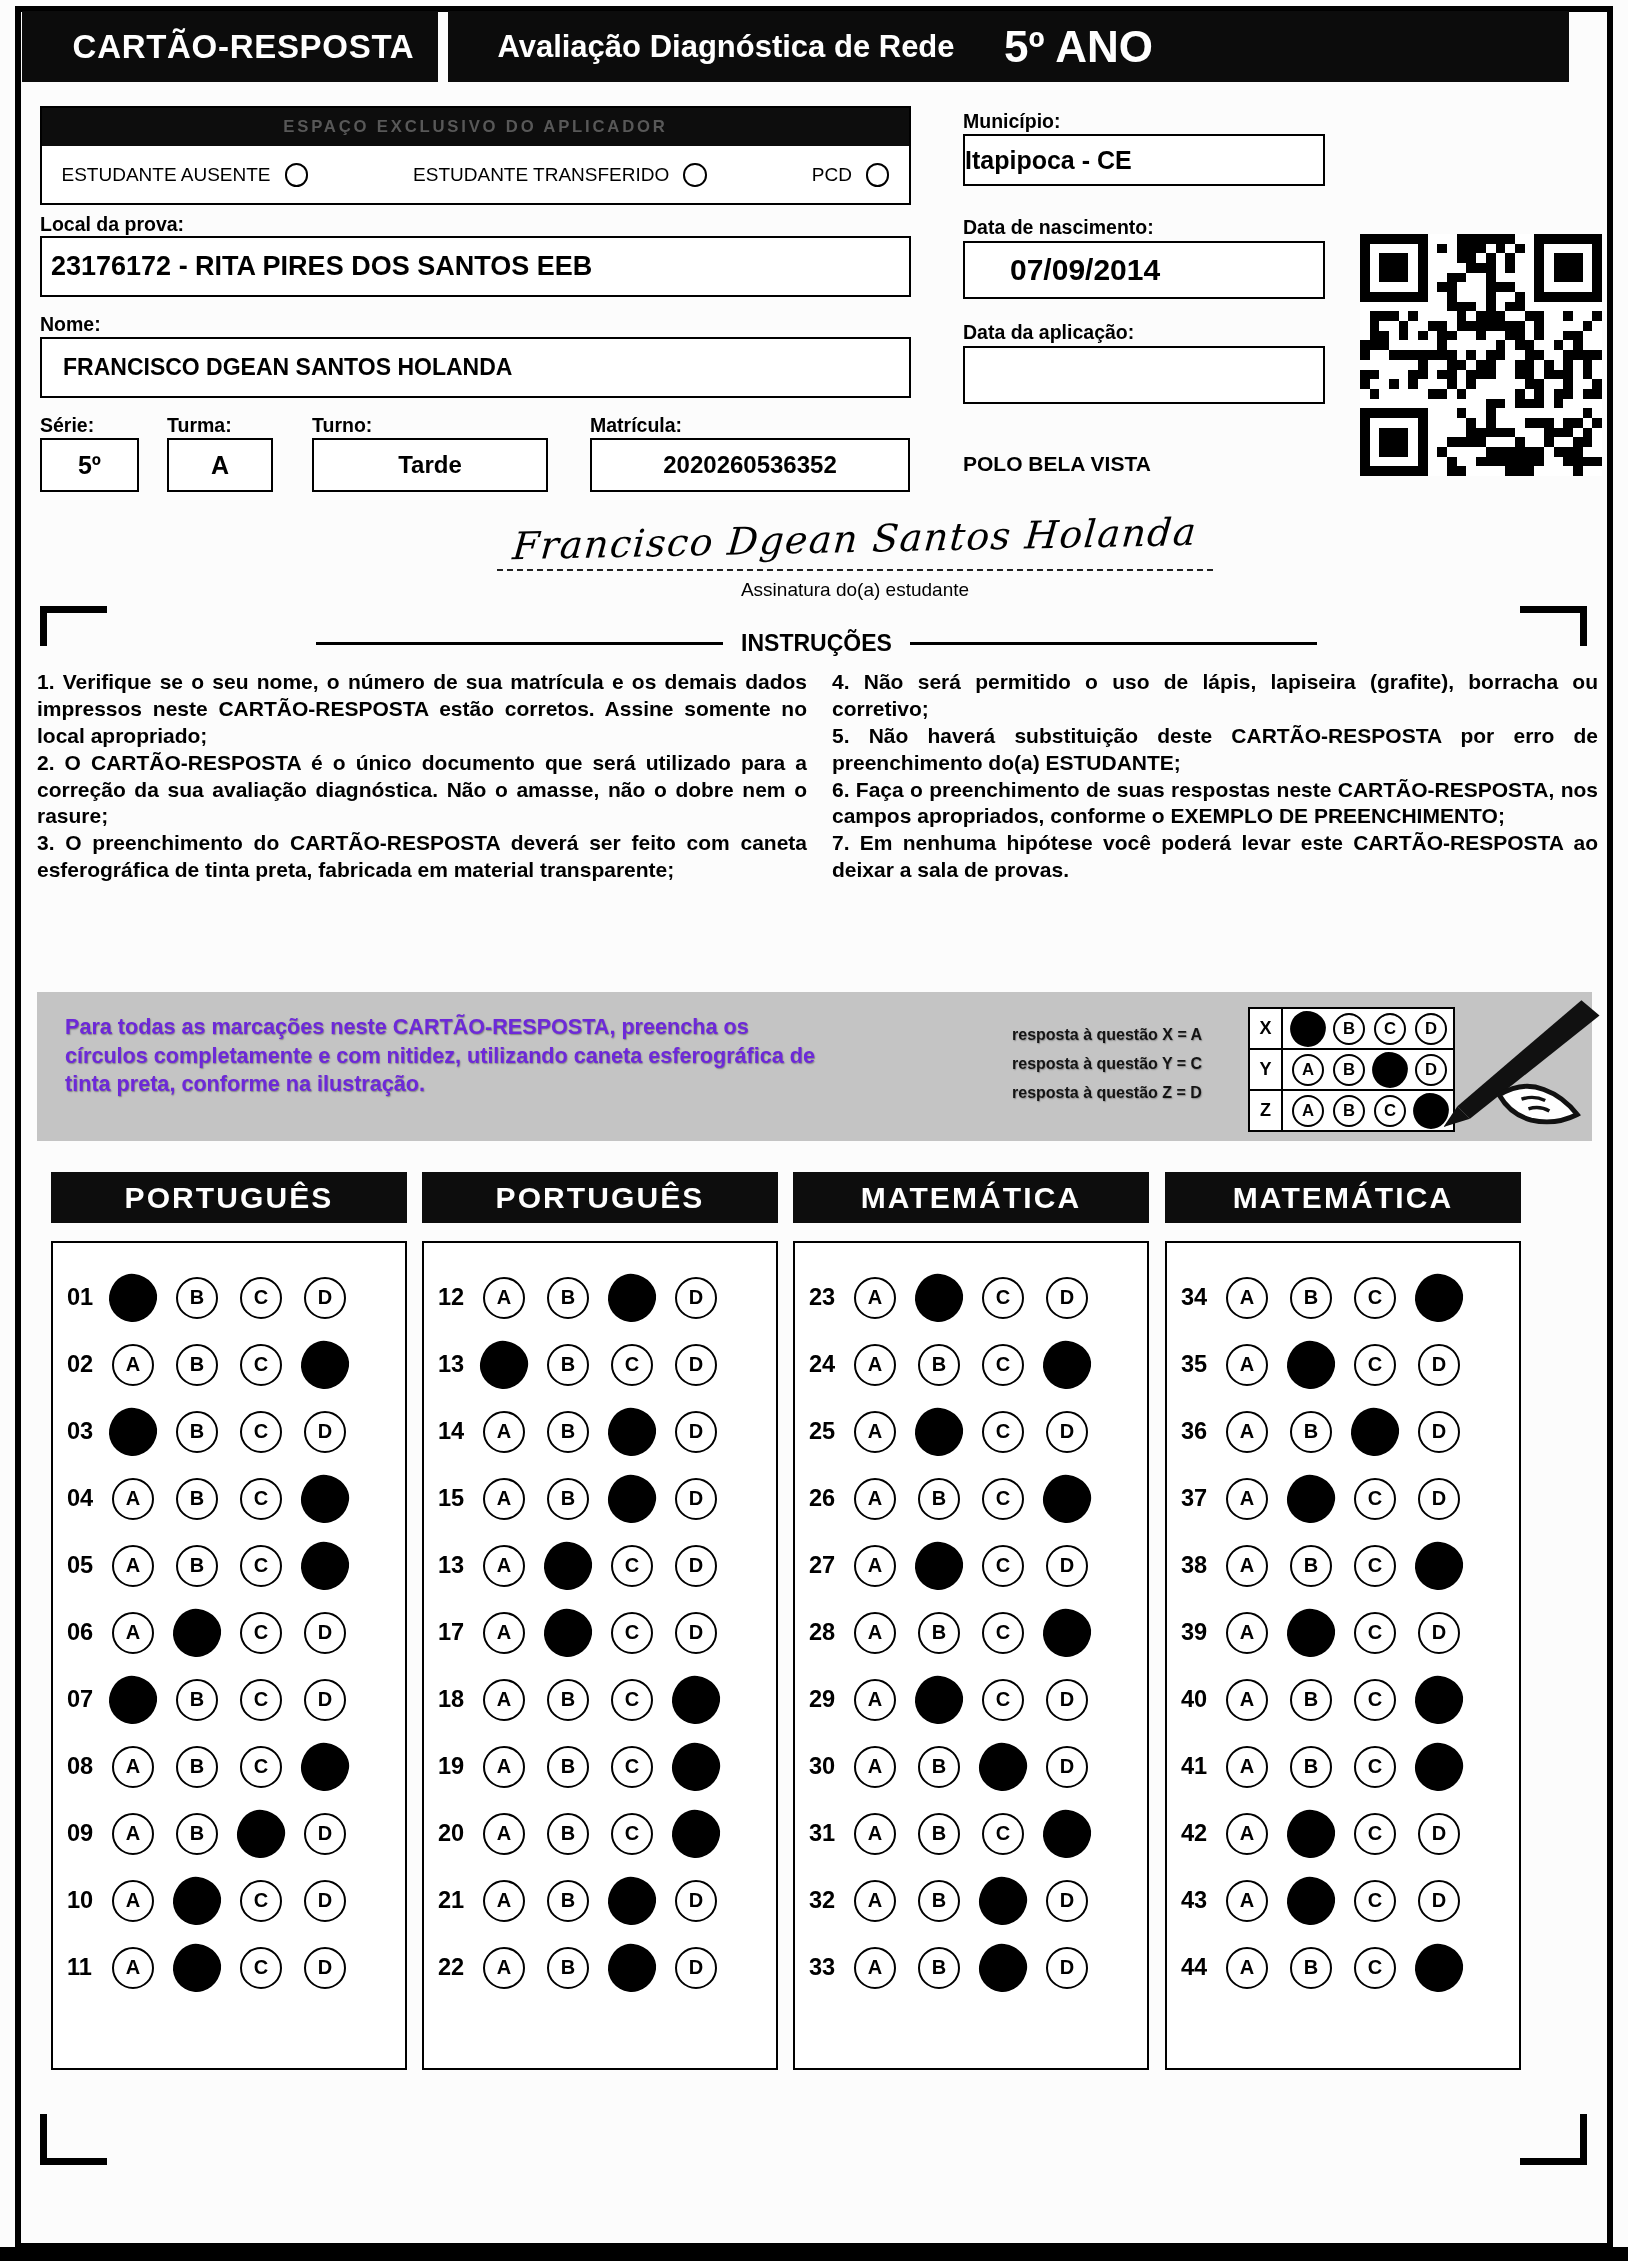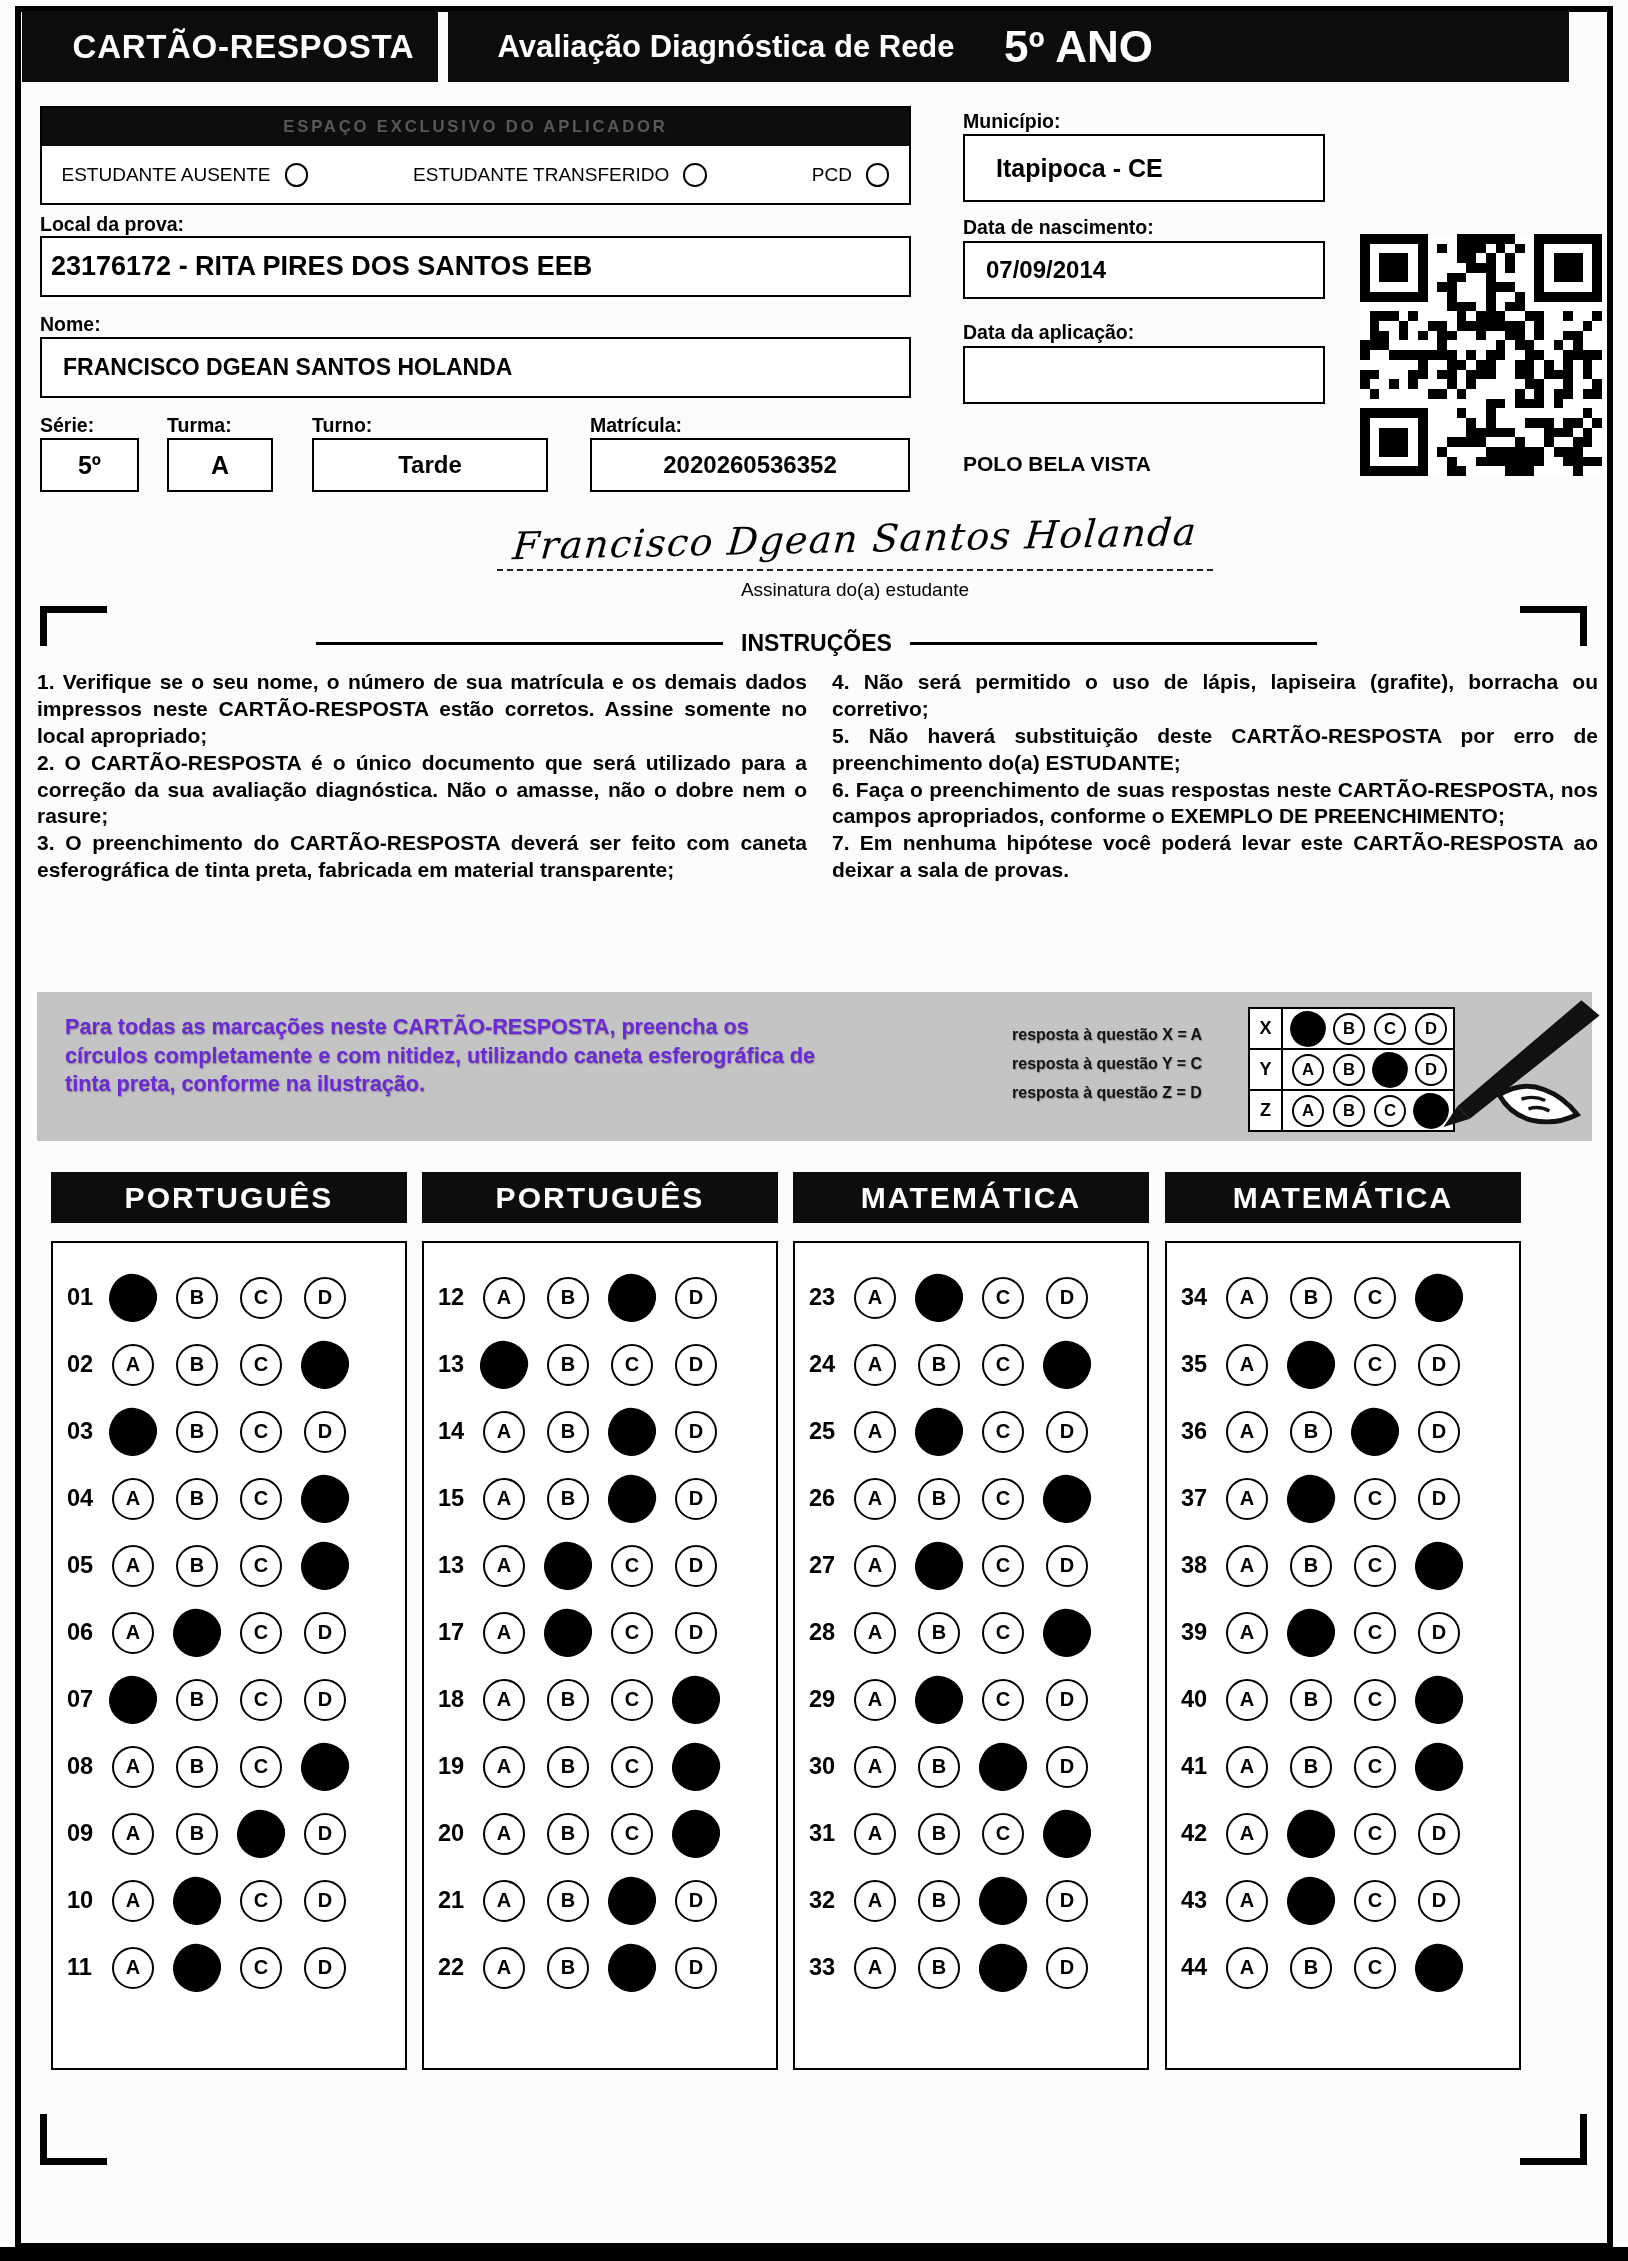--- a/index.html
+++ b/index.html
@@ -113,24 +113,24 @@
   <div class="lbl" style="left:40px;top:414px">Série:</div>
   <div class="lbl" style="left:167px;top:414px">Turma:</div>
   <div class="lbl" style="left:312px;top:414px">Turno:</div>
   <div class="lbl" style="left:590px;top:414px">Matrícula:</div>
   <div class="box center" style="left:40px;top:438px;width:99px;height:54px;font-size:25px">5º</div>
   <div class="box center" style="left:167px;top:438px;width:106px;height:54px;font-size:25px">A</div>
   <div class="box center" style="left:312px;top:438px;width:236px;height:54px;font-size:24px">Tarde</div>
   <div class="box center" style="left:590px;top:438px;width:320px;height:54px;font-size:24px">2020260536352</div>
 
   <div class="lbl" style="left:963px;top:110px">Município:</div>
-  <div class="box" style="left:963px;top:134px;width:362px;height:68px;padding-left:31px;font-size:25px">Itapipoca - CE</div>
+  <div class="box" style="left:963px;top:134px;width:362px;height:52px;font-size:25px">Itapipoca - CE</div>
 
   <div class="lbl" style="left:963px;top:216px">Data de nascimento:</div>
-  <div class="box" style="left:963px;top:241px;width:362px;height:58px;padding-left:21px;font-size:24px">07/09/2014</div>
+  <div class="box" style="left:963px;top:241px;width:362px;height:58px;padding-left:45px;font-size:30px">07/09/2014</div>
 
   <div class="lbl" style="left:963px;top:321px">Data da aplicação:</div>
   <div class="box" style="left:963px;top:346px;width:362px;height:58px;padding-left:31px;font-size:25px"></div>
 
   <div class="polo">POLO BELA VISTA</div>
 
   <div class="qr">
     <svg id="qr-svg" viewBox="0 0 25 25" fill="#000">
         <rect x="0" y="0" width="1" height="1"></rect>
         <rect x="1" y="0" width="1" height="1"></rect>

